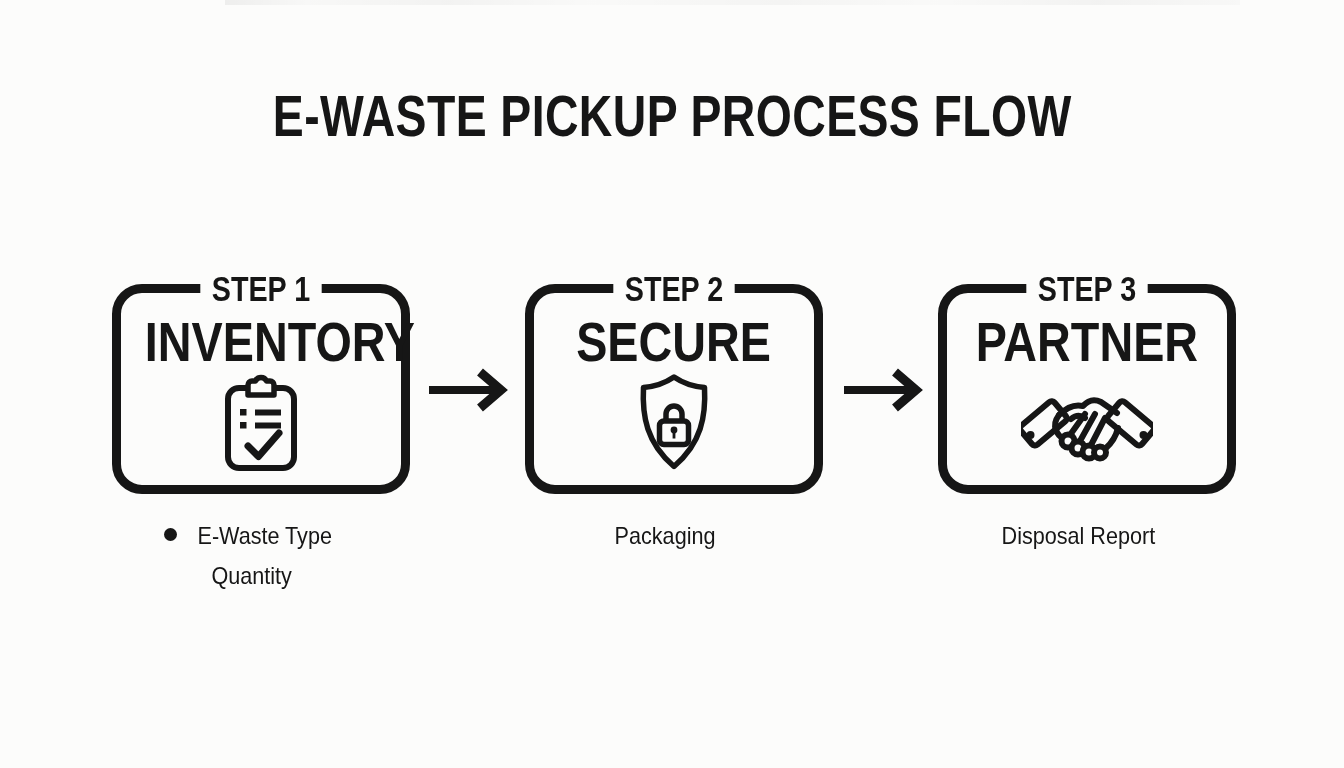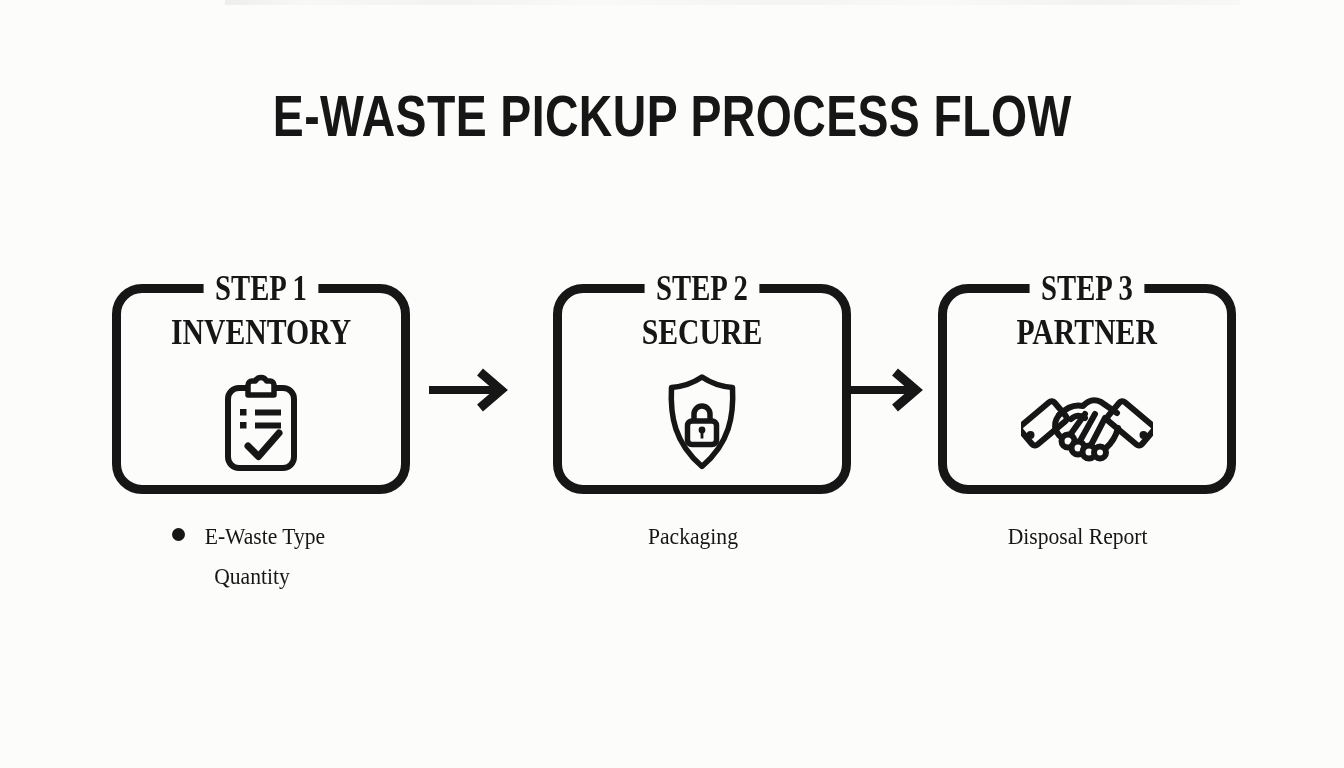--- a/index.html
+++ b/index.html
@@ -29,23 +29,23 @@
   .title{
     position:absolute;top:86px;left:0;width:100%;
     margin:0;text-align:center;
     font-size:58px;font-weight:700;line-height:1.05;
     white-space:nowrap;
   }
   .condense{display:inline-block;transform:scaleX(.80);transform-origin:50% 50%;letter-spacing:.5px;}
   .condense-md{display:inline-block;transform:scaleX(.85);transform-origin:50% 50%;}
   .condense-sm{display:inline-block;transform:scaleX(.90);transform-origin:50% 50%;}
 
-  .step{position:absolute;top:284px;width:348px;font-family:Liberation Serif, serif;}
+  .step{position:absolute;top:284px;width:348px;}
   .step1{left:112px;}
-  .step2{left:553px;}
+  .step2{left:525px;}
   .step3{left:938px;}
 
   .step-box{
     position:relative;
     width:280px;height:192px;
     border:9px solid var(--ink);
     border-radius:30px;
     background:transparent;
   }
   .step-label{
@@ -56,21 +56,21 @@
     display:inline-block;
     background:var(--bg);
     padding:0 14px;
     font-size:35px;font-weight:700;line-height:40px;
     transform:scaleX(.82);transform-origin:50% 50%;
     white-space:nowrap;
   }
   .step-name{
     margin-top:22px;
     text-align:center;
-    font-size:35px;font-weight:700;line-height:1.0;
+    font-size:55px;font-weight:700;line-height:1.0;
     white-space:nowrap;
   }
   .icon-wrap{
     position:absolute;left:0;right:0;bottom:10px;
     display:flex;justify-content:center;align-items:flex-end;
     height:110px;
   }
   .arrow{
     position:absolute;top:361px;width:92px;height:56px;
   }

